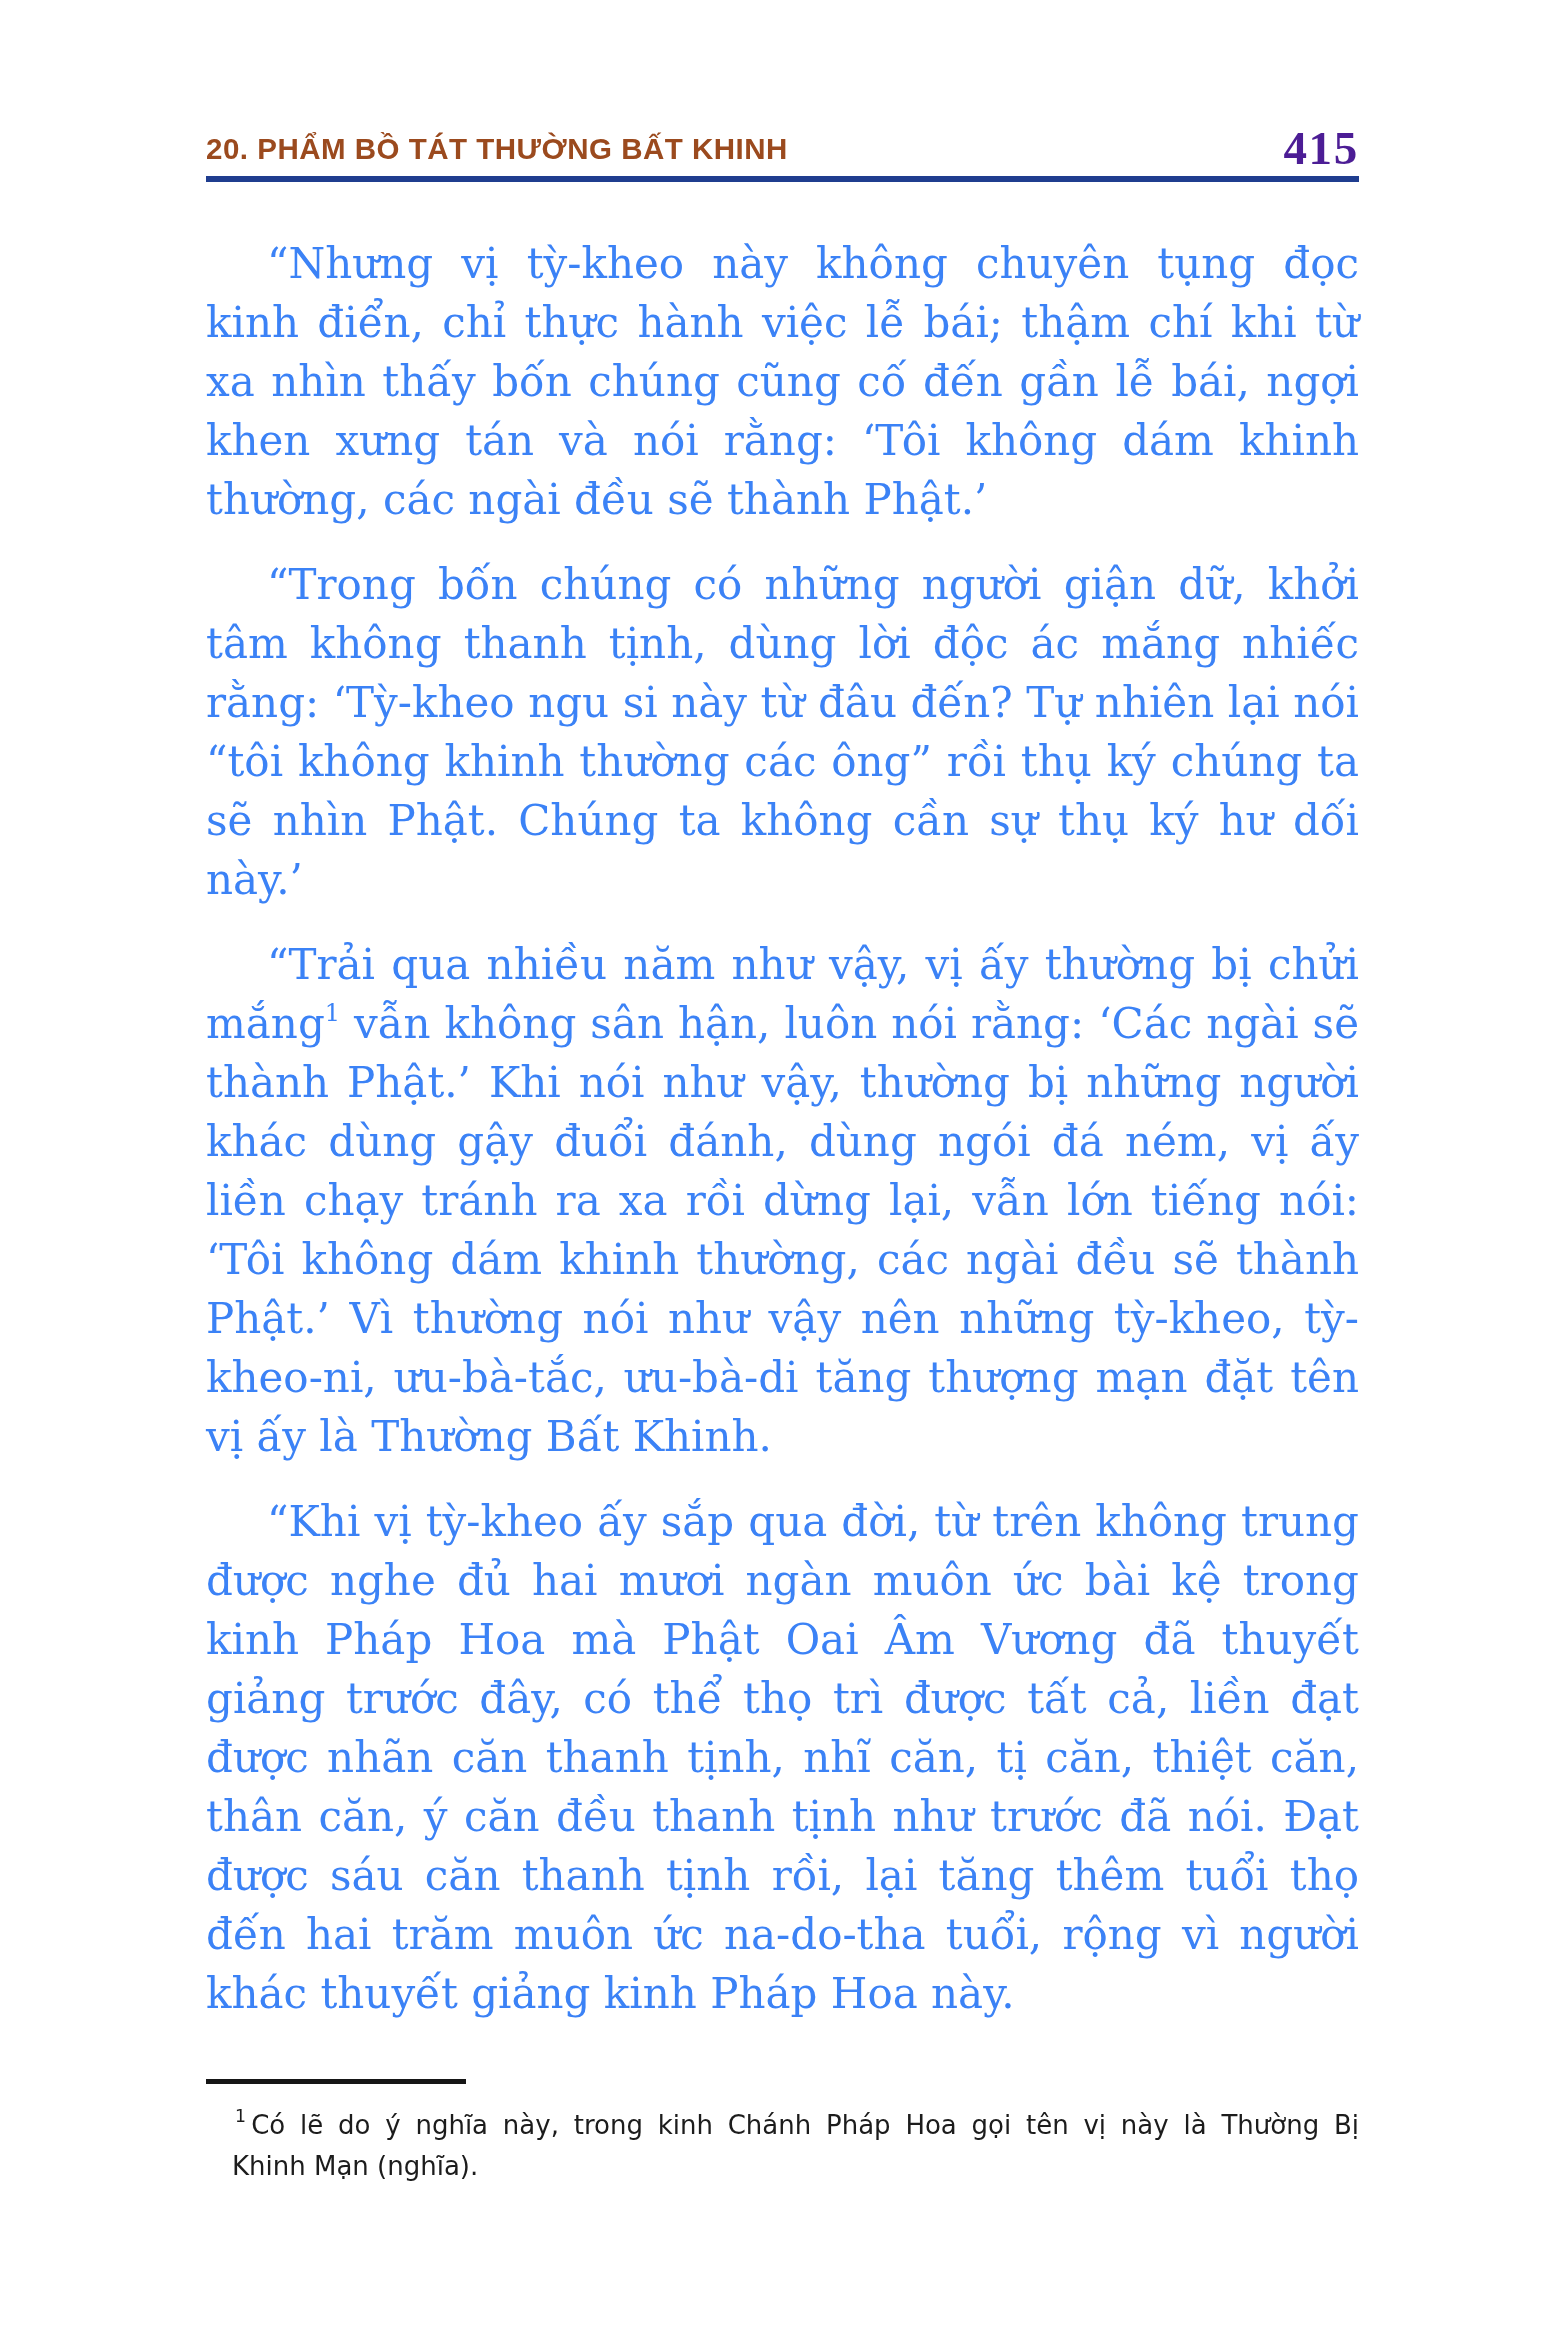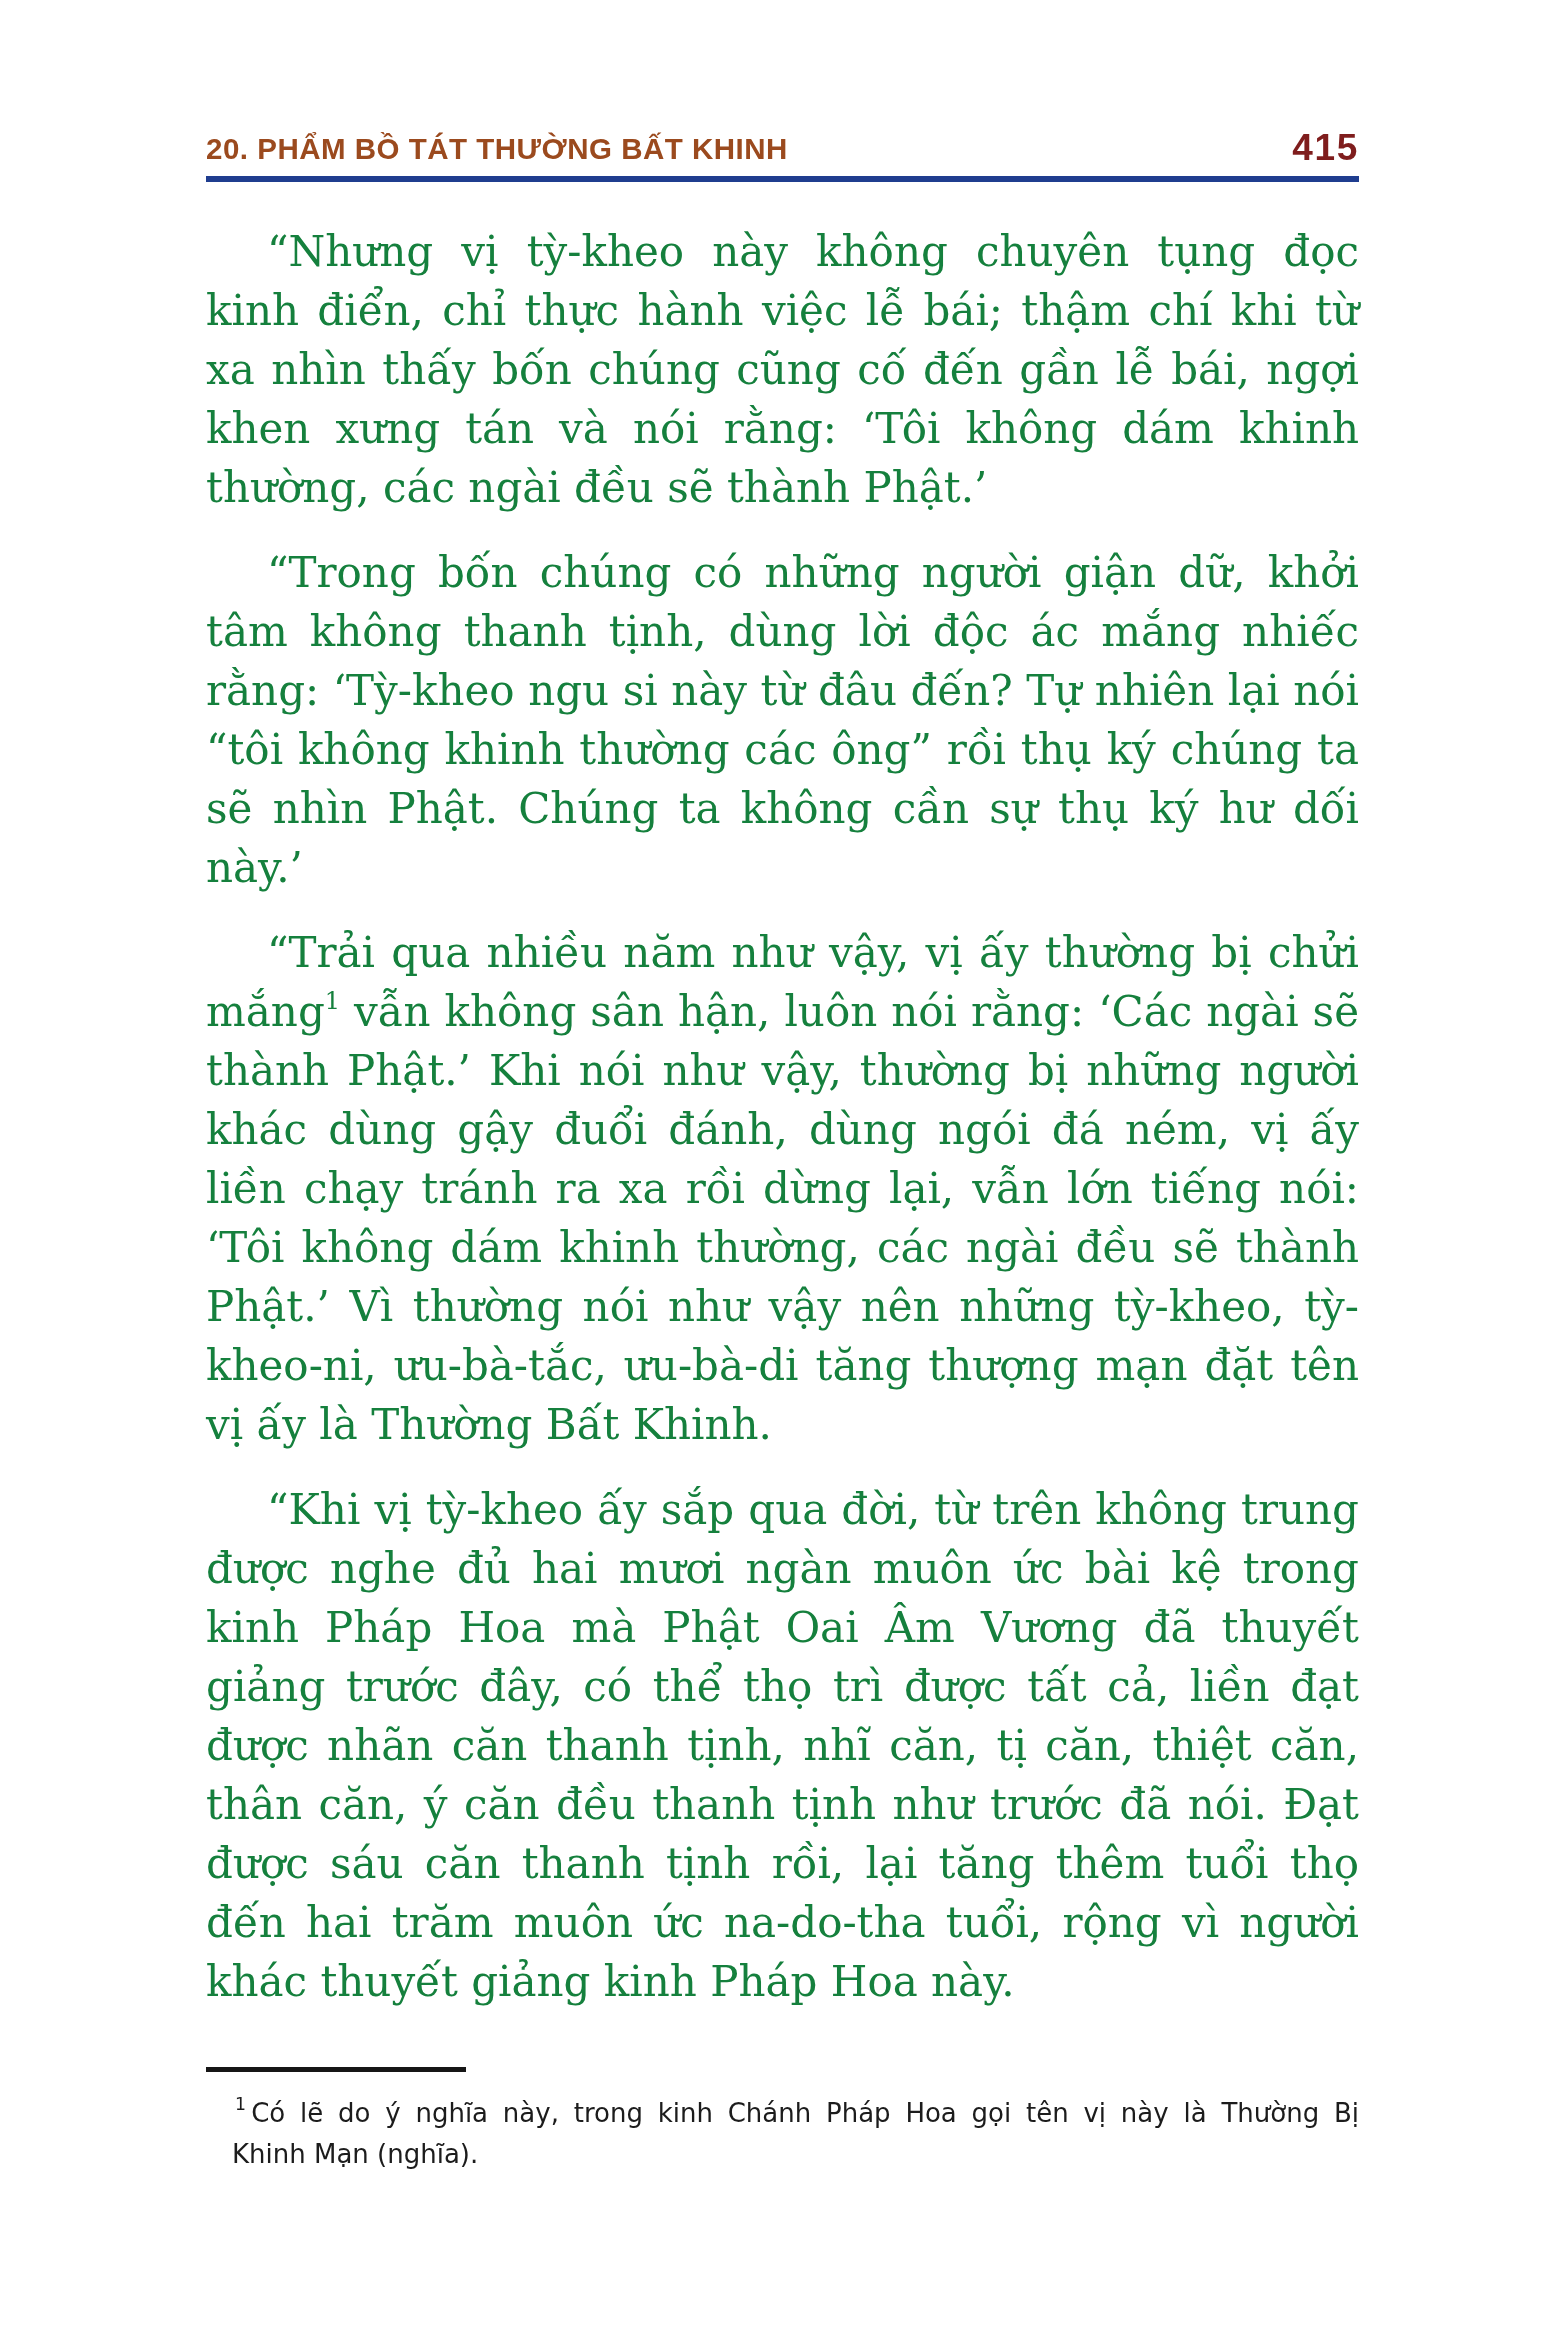--- a/index.html
+++ b/index.html
@@ -20,38 +20,38 @@
   .chapter-title {
     font-family: "Liberation Sans", sans-serif;
     font-weight: 700;
     font-size: 29.5px;
     line-height: 35px;
     letter-spacing: 0.5px;
     color: #9b4a1e;
     white-space: nowrap;
   }
   .page-number {
-    font-family: Liberation Sans, sans-serif;
+    font-family: Liberation Serif, serif;
     font-weight: 700;
-    font-size: 37px;
+    font-size: 47px;
     line-height: 36px;
     letter-spacing: 1.7px;
-    color: #7f1d1d;
+    color: #4c1d95;
   }
   .header-rule {
     height: 6px;
     background: #1f3d8f;
     margin-top: 10.4px;
   }
   .body-text {
-    margin-top: 40px;
+    margin-top: 52px;
     font-family: "DejaVu Serif", "Liberation Serif", serif;
     font-size: 42px;
     line-height: 59px;
-    color: #15803d;
+    color: #3b82f6;
     text-align: justify;
   }
   .body-text p {
     margin: 0 0 26px 0;
     text-indent: 61px;
   }
   .body-text p:last-child { margin-bottom: 0; }
   .fn-ref {
     font-size: 24px;
     line-height: 0;

